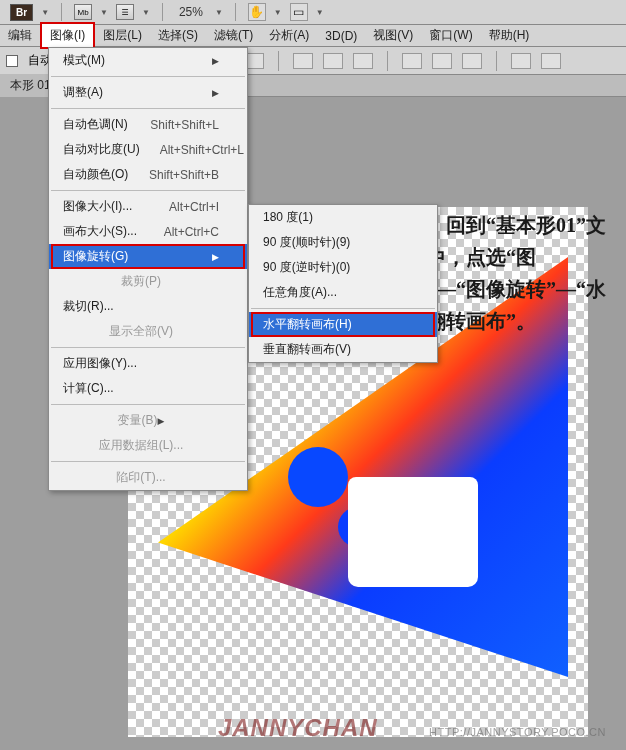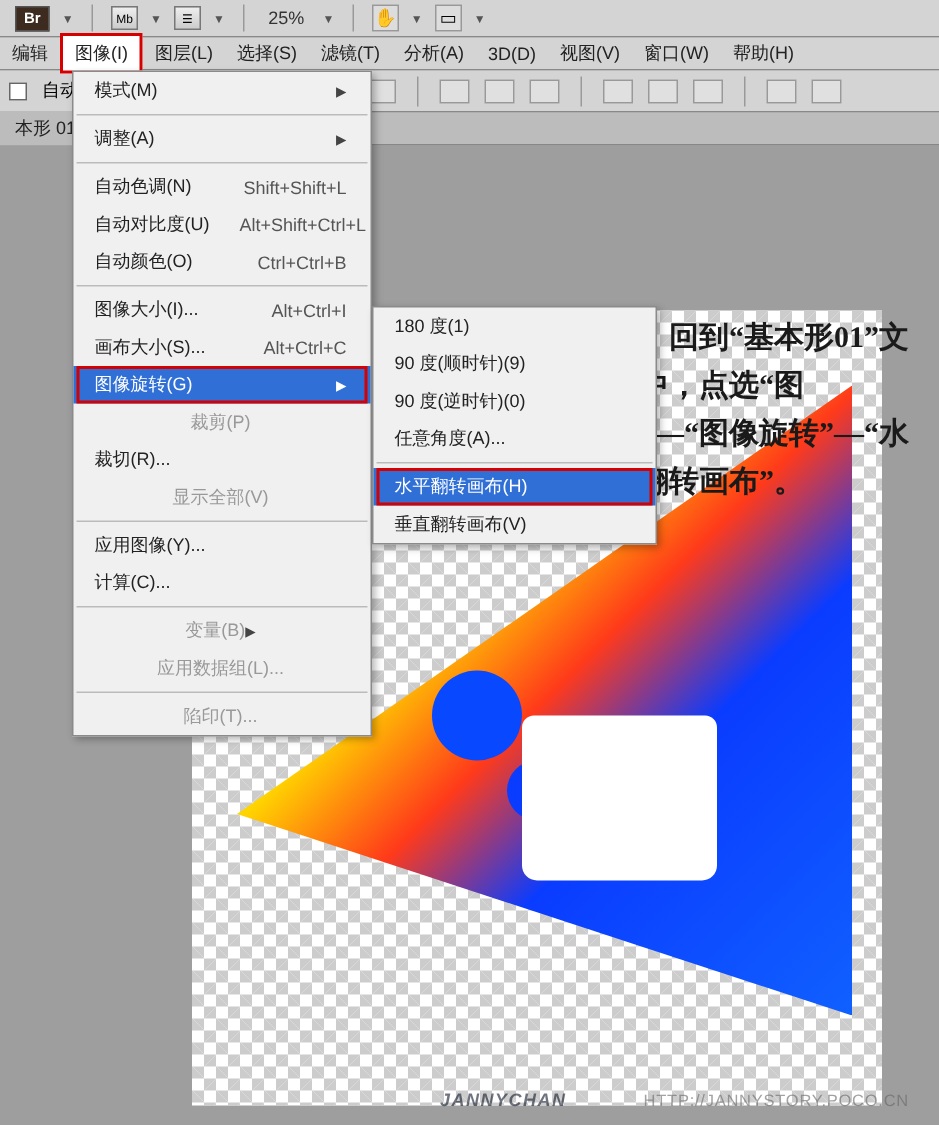--- a/index.html
+++ b/index.html
@@ -39,37 +39,37 @@
   overflow: hidden;
 }
 .triangle-content { position:absolute; left: 30px; top: 50px; width: 410px; height: 420px; 
   clip-path: polygon(100% 0%, 100% 100%, 0% 68%);
   background: linear-gradient(135deg, #ffd500 0%, #ffd500 35%, #ff3a1a 50%, #0a3cff 65%, #1060ff 100%);
 }
 .triangle-content::after { content:""; position:absolute; left:190px; top:220px; width:130px; height:110px; background:#fff; border-radius:8px 8px 10px 10px; }
 .triangle-content::before { content:""; position:absolute; left:130px; top:190px; width:60px; height:60px; background:#0848ff; border-radius:50%; box-shadow: 40px 50px 0 -10px #0a3cff; }
 
 .dropdown-menu { position: absolute; background: #f0f0f0; border: 1px solid #8a8a8a; box-shadow: 2px 2px 5px rgba(0,0,0,0.3); z-index: 100; min-width: 190px; }
-.dropdown-menu .dm-item { padding: 4px 16px 4px 14px; color: #222; display: flex; justify-content: space-between; align-items: center; white-space: nowrap; cursor: pointer; }
+.dropdown-menu .dm-item { padding: 4px 28px 4px 14px; color: #222; display: flex; justify-content: space-between; align-items: center; white-space: nowrap; cursor: pointer; }
 .dropdown-menu .dm-item.disabled { color: #999; justify-content: center; }
 .dropdown-menu .dm-item.highlighted { background: #2f6fd6; color: #fff; }
 .dropdown-menu .dm-item.boxed-red { position: relative; }
 .dropdown-menu .dm-item.boxed-red::after { content:""; position:absolute; left:2px; right:2px; top:0; bottom:0; border:2px solid #d60000; pointer-events:none; }
 .dropdown-menu .dm-sep { height: 1px; background: #bbb; margin: 3px 2px; }
 .dropdown-menu .dm-item .arrow { font-size: 9px; color: #444; }
 .dropdown-menu .dm-item.highlighted .arrow { color: #fff; }
 .dropdown-menu .dm-item .shortcut { color: #555; margin-left: 20px; }
 
 .menu1 { left: 48px; top: 47px; width: 200px; }
 .menu2 { left: 248px; top: 204px; width: 150px; }
 
 .instruction { position: absolute; right: 20px; top: 112px; width: 200px; font-size: 20px; color: #1a1a1a; font-family: SimSun; line-height: 1.6; font-weight: bold; }
 
 .watermark { position: absolute; bottom: 8px; right: 20px; font-family: Arial; font-size: 16px; color: #666; letter-spacing: 1px; opacity: 0.6; }
-.watermark .name { font-weight: bold; font-size: 12px; color: #0f172a; font-style: italic; }
+.watermark .name { font-weight: bold; font-size: 24px; color: #7f1d1d; font-style: italic; }
 .watermark .url { font-size: 11px; letter-spacing: 0.5px; margin-left: 46px; }
 </style>
 </head>
 <body>
 
 <div class="toolbar-top">
   <span class="br-badge">Br</span>
   <span class="dropdown-arrow">▼</span>
   <div class="sep"></div>
   <span class="hist-icon">Mb</span>
@@ -149,21 +149,21 @@
   <div class="dm-item">
       <span>自动色调(N)</span>
       <span class="shortcut">Shift+Shift+L</span>
     </div>
   <div class="dm-item">
       <span>自动对比度(U)</span>
       <span class="shortcut">Alt+Shift+Ctrl+L</span>
     </div>
   <div class="dm-item">
       <span>自动颜色(O)</span>
-      <span class="shortcut">Ctrl+Ctrl+B</span>
+      <span class="shortcut">Shift+Shift+B</span>
     </div>
   <div class="dm-sep"></div>
   <div class="dm-item">
       <span>图像大小(I)...</span>
       <span class="shortcut">Alt+Ctrl+I</span>
     </div>
   <div class="dm-item">
       <span>画布大小(S)...</span>
       <span class="shortcut">Alt+Ctrl+C</span>
     </div>

